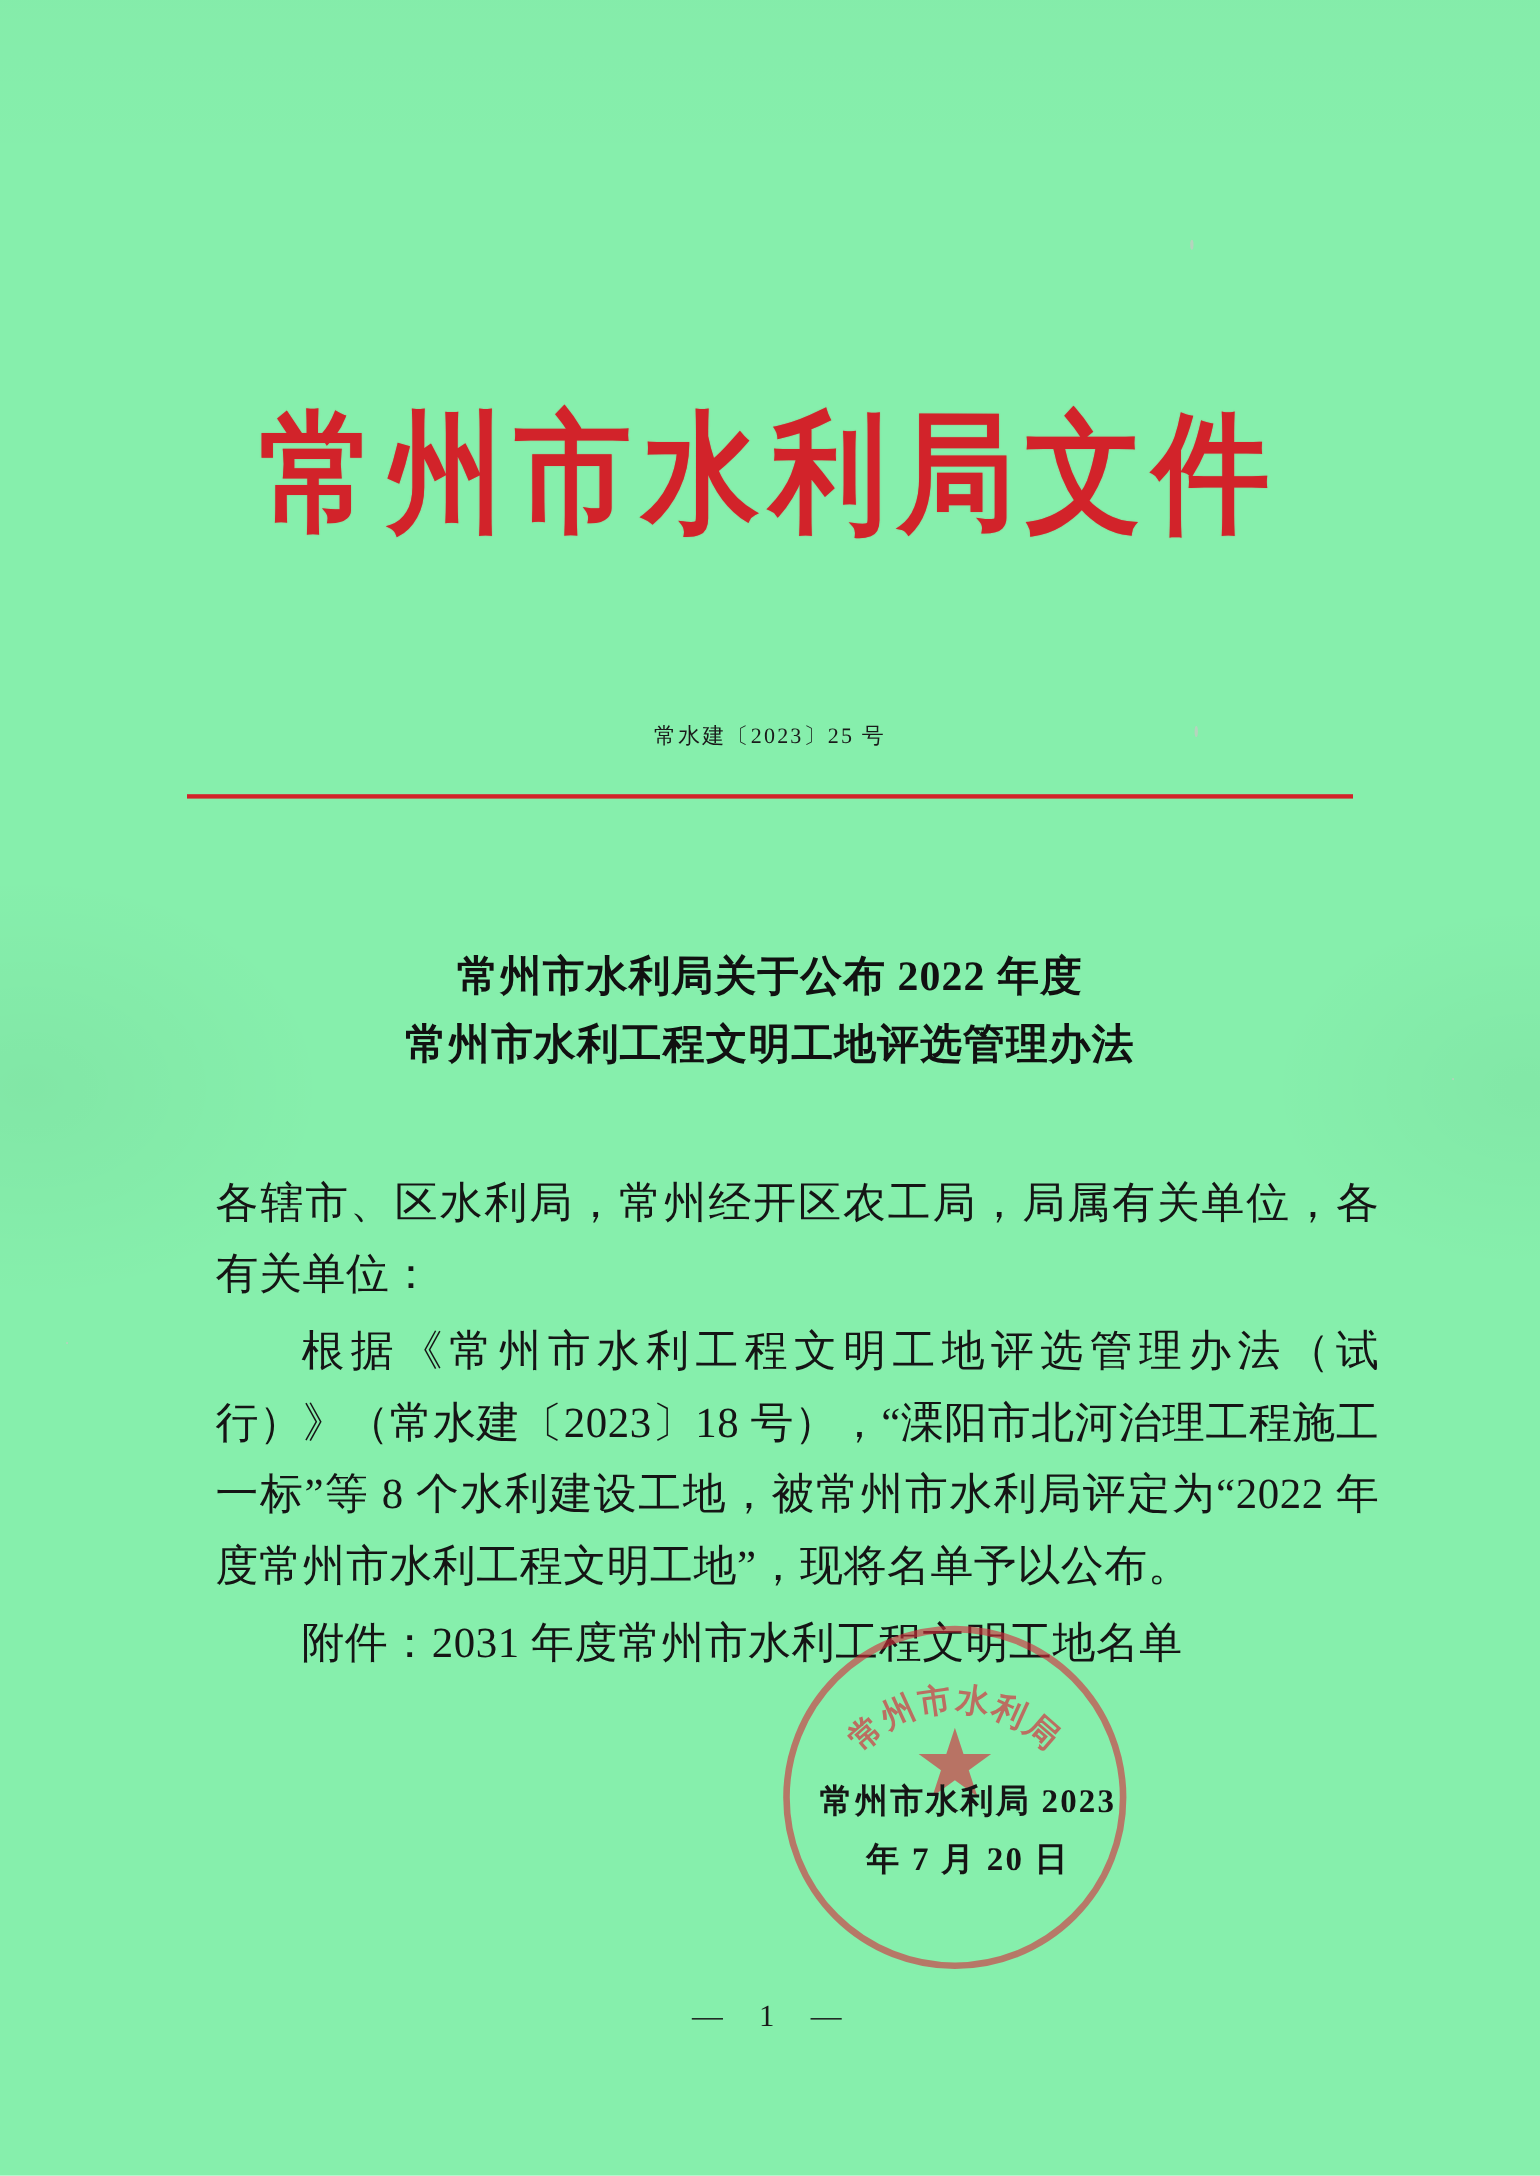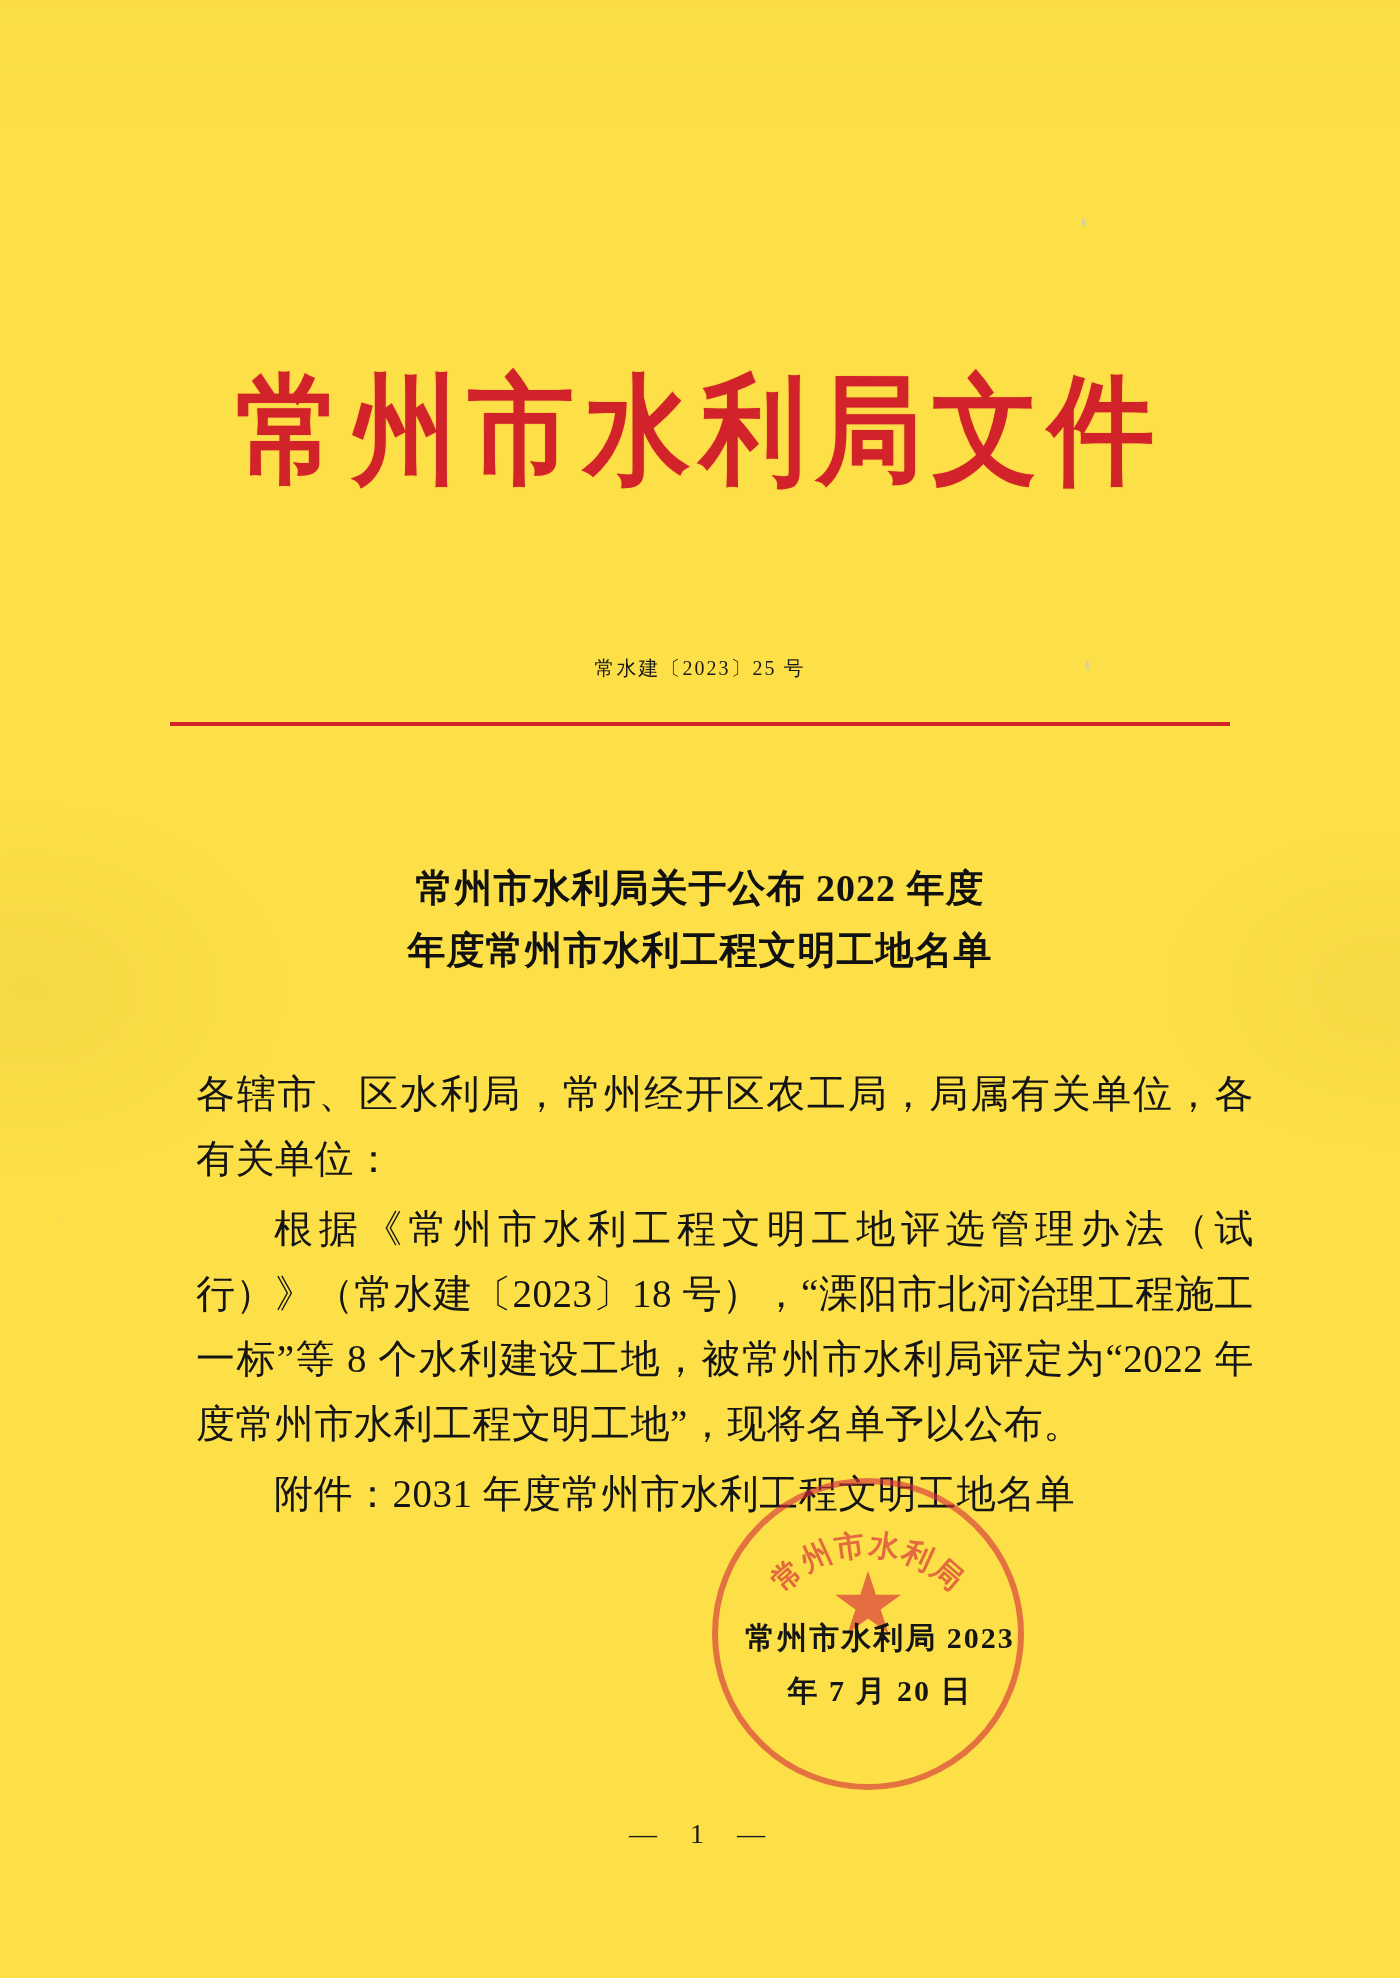--- a/index.html
+++ b/index.html
@@ -11,21 +11,21 @@
     width: 1400px;
     height: 1978px;
     position: relative;
     font-family: "Liberation Serif", "DejaVu Serif", serif;
     color: #1a1a1a;
     overflow: hidden;
   }
   .page {
     position: absolute;
     inset: 0;
-    background: #fde047;
+    background: #86efac;
   }
 
   
   .scan-tint {
     position: absolute;
     inset: 0;
     background:
       radial-gradient(ellipse at 2% 50%, rgba(0,0,0,0.035), rgba(0,0,0,0) 14%),
       radial-gradient(ellipse at 99% 50%, rgba(0,0,0,0.03), rgba(0,0,0,0) 12%),
       linear-gradient(180deg, rgba(0,0,0,0.012), rgba(0,0,0,0) 8%);
@@ -205,21 +205,21 @@
   <div class="masthead">
     <div class="masthead-title">常州市水利局文件</div>
   </div>
 
   <div class="doc-number">常水建〔2023〕25 号</div>
 
   <div class="red-rule"></div>
 
   <div class="doc-title">
     <span class="line">常州市水利局关于公布 2022 年度</span>
-    <span class="line">年度常州市水利工程文明工地名单</span>
+    <span class="line">常州市水利工程文明工地评选管理办法</span>
   </div>
 
   <div class="body-text">
     <p>各辖市、区水利局，常州经开区农工局，局属有关单位，各有关单位：</p>
     <p class="indent">根据《常州市水利工程文明工地评选管理办法（试行）》（常水建〔2023〕18 号），“溧阳市北河治理工程施工一标”等 8 个水利建设工地，被常州市水利局评定为“2022 年度常州市水利工程文明工地”，现将名单予以公布。</p>
     <p class="attachment">附件：2031 年度常州市水利工程文明工地名单</p>
   </div>
 
   <div class="seal">
     <div class="seal-inner">

